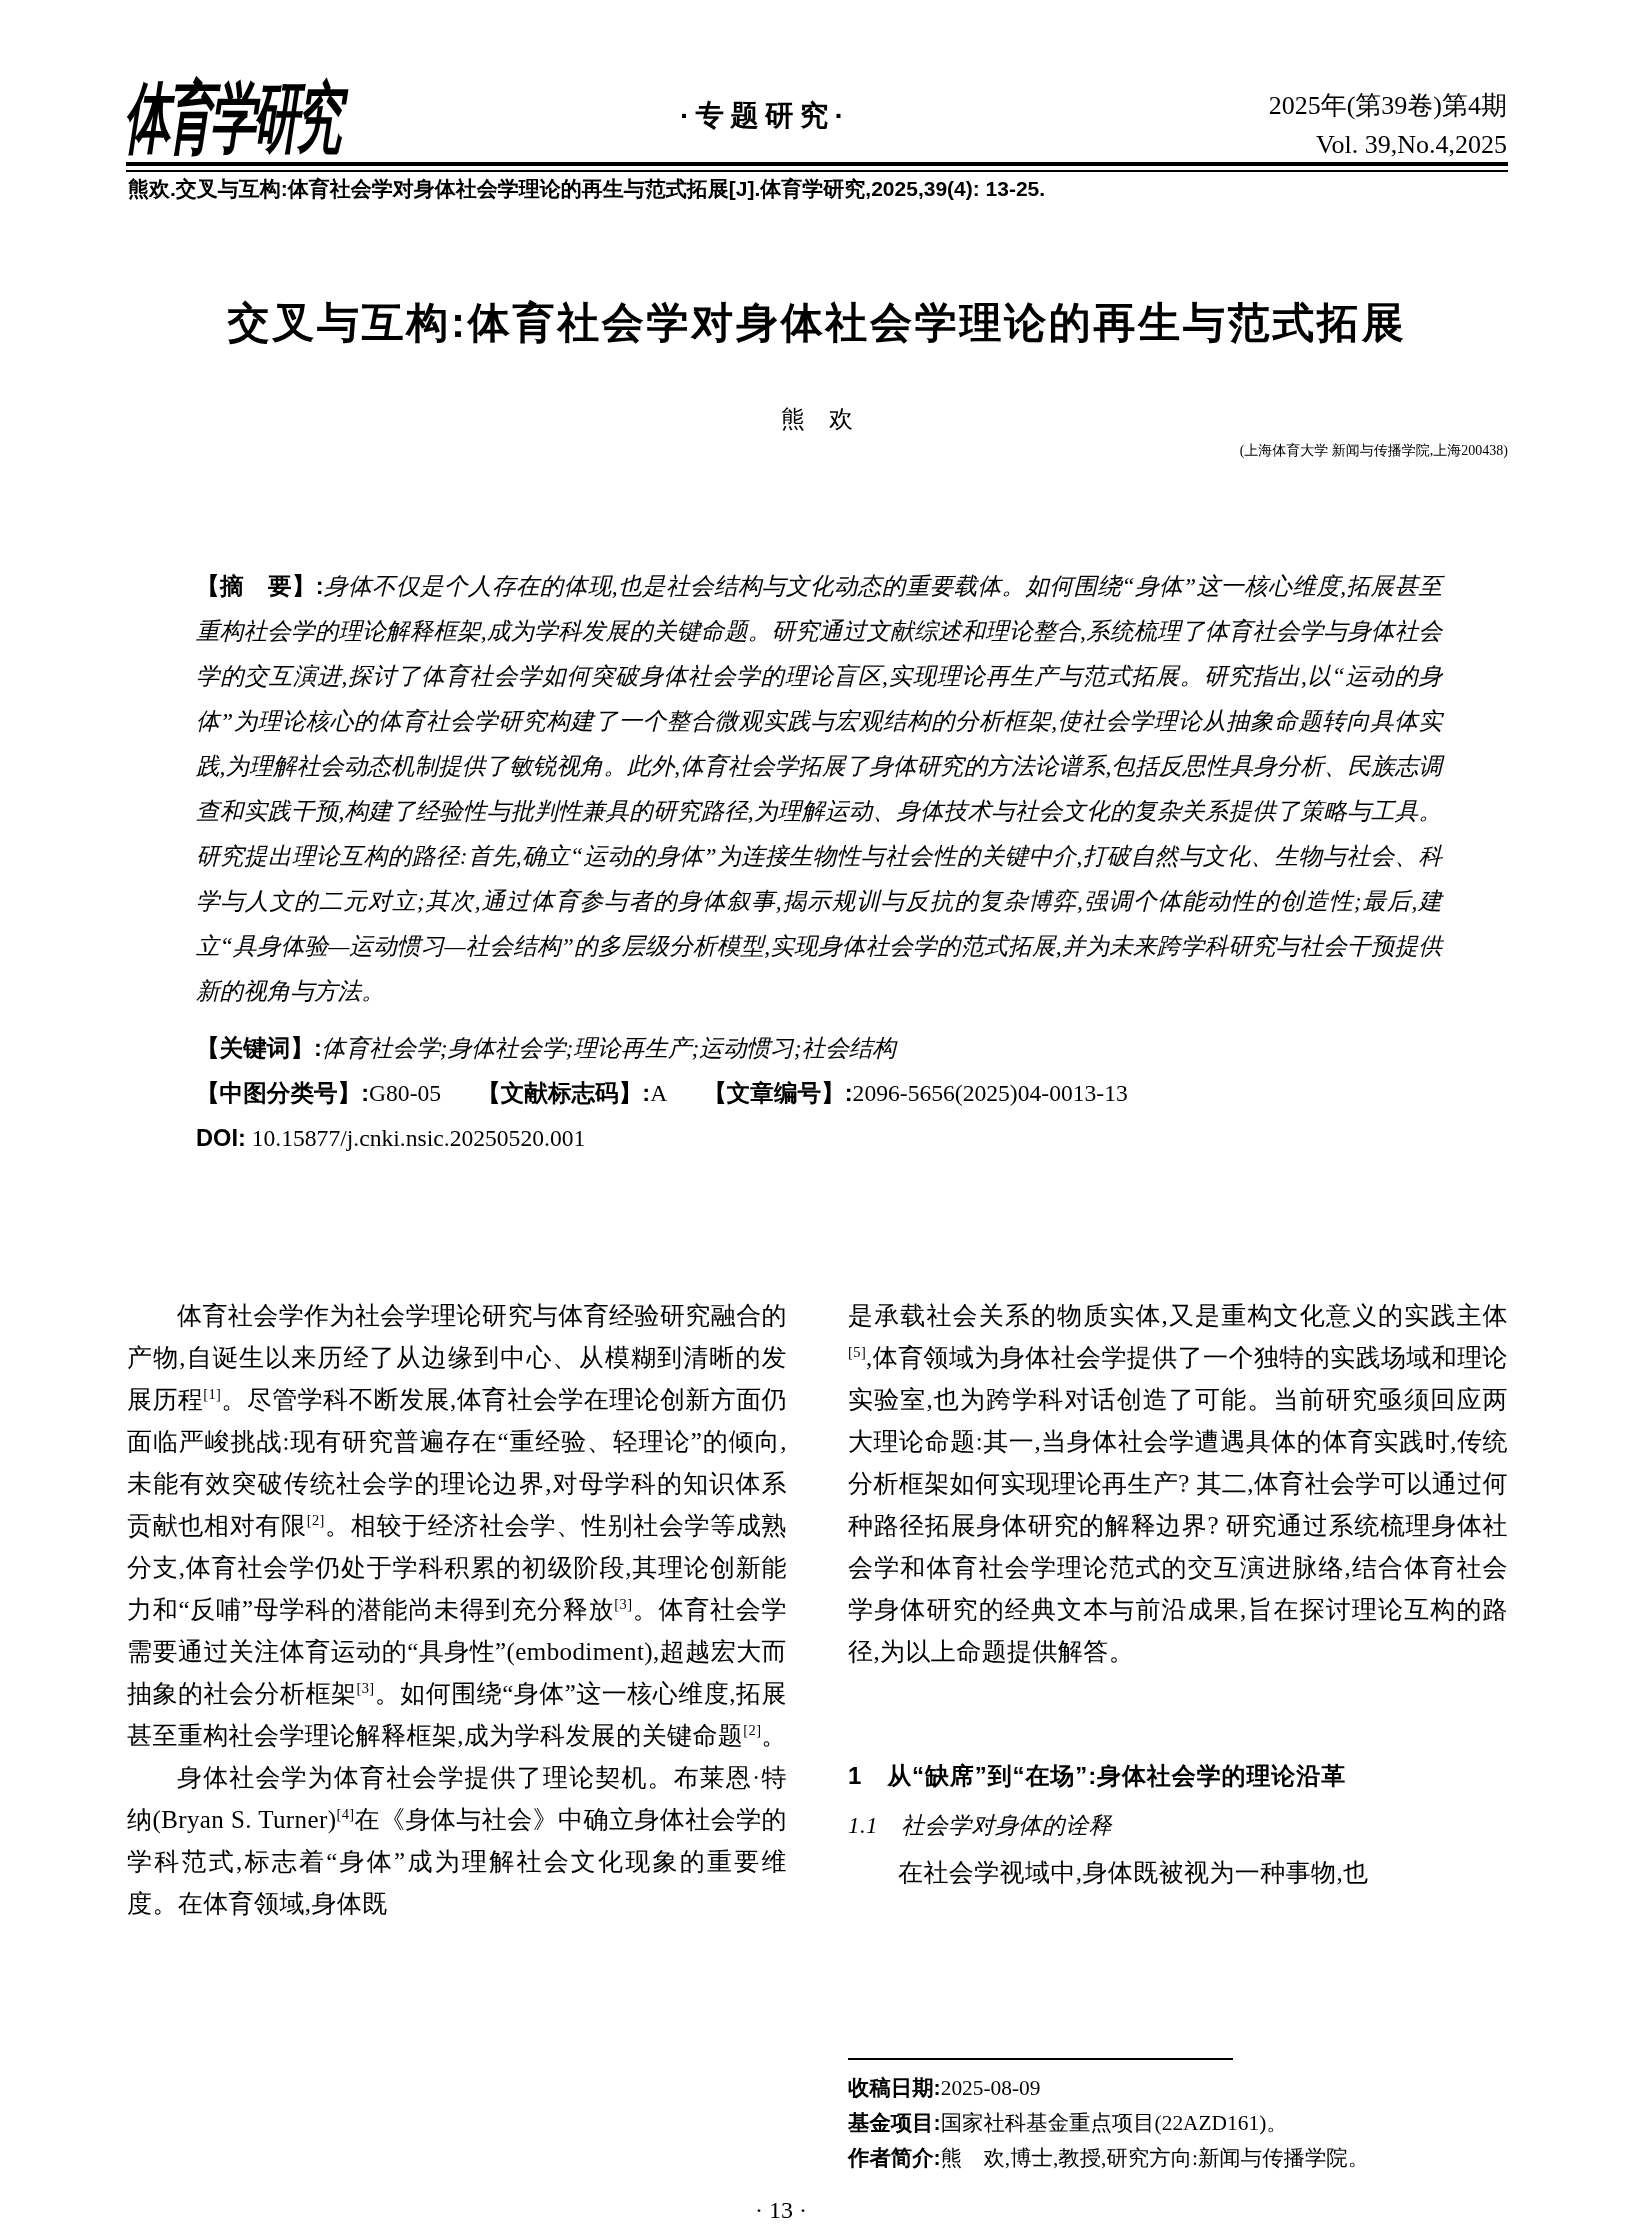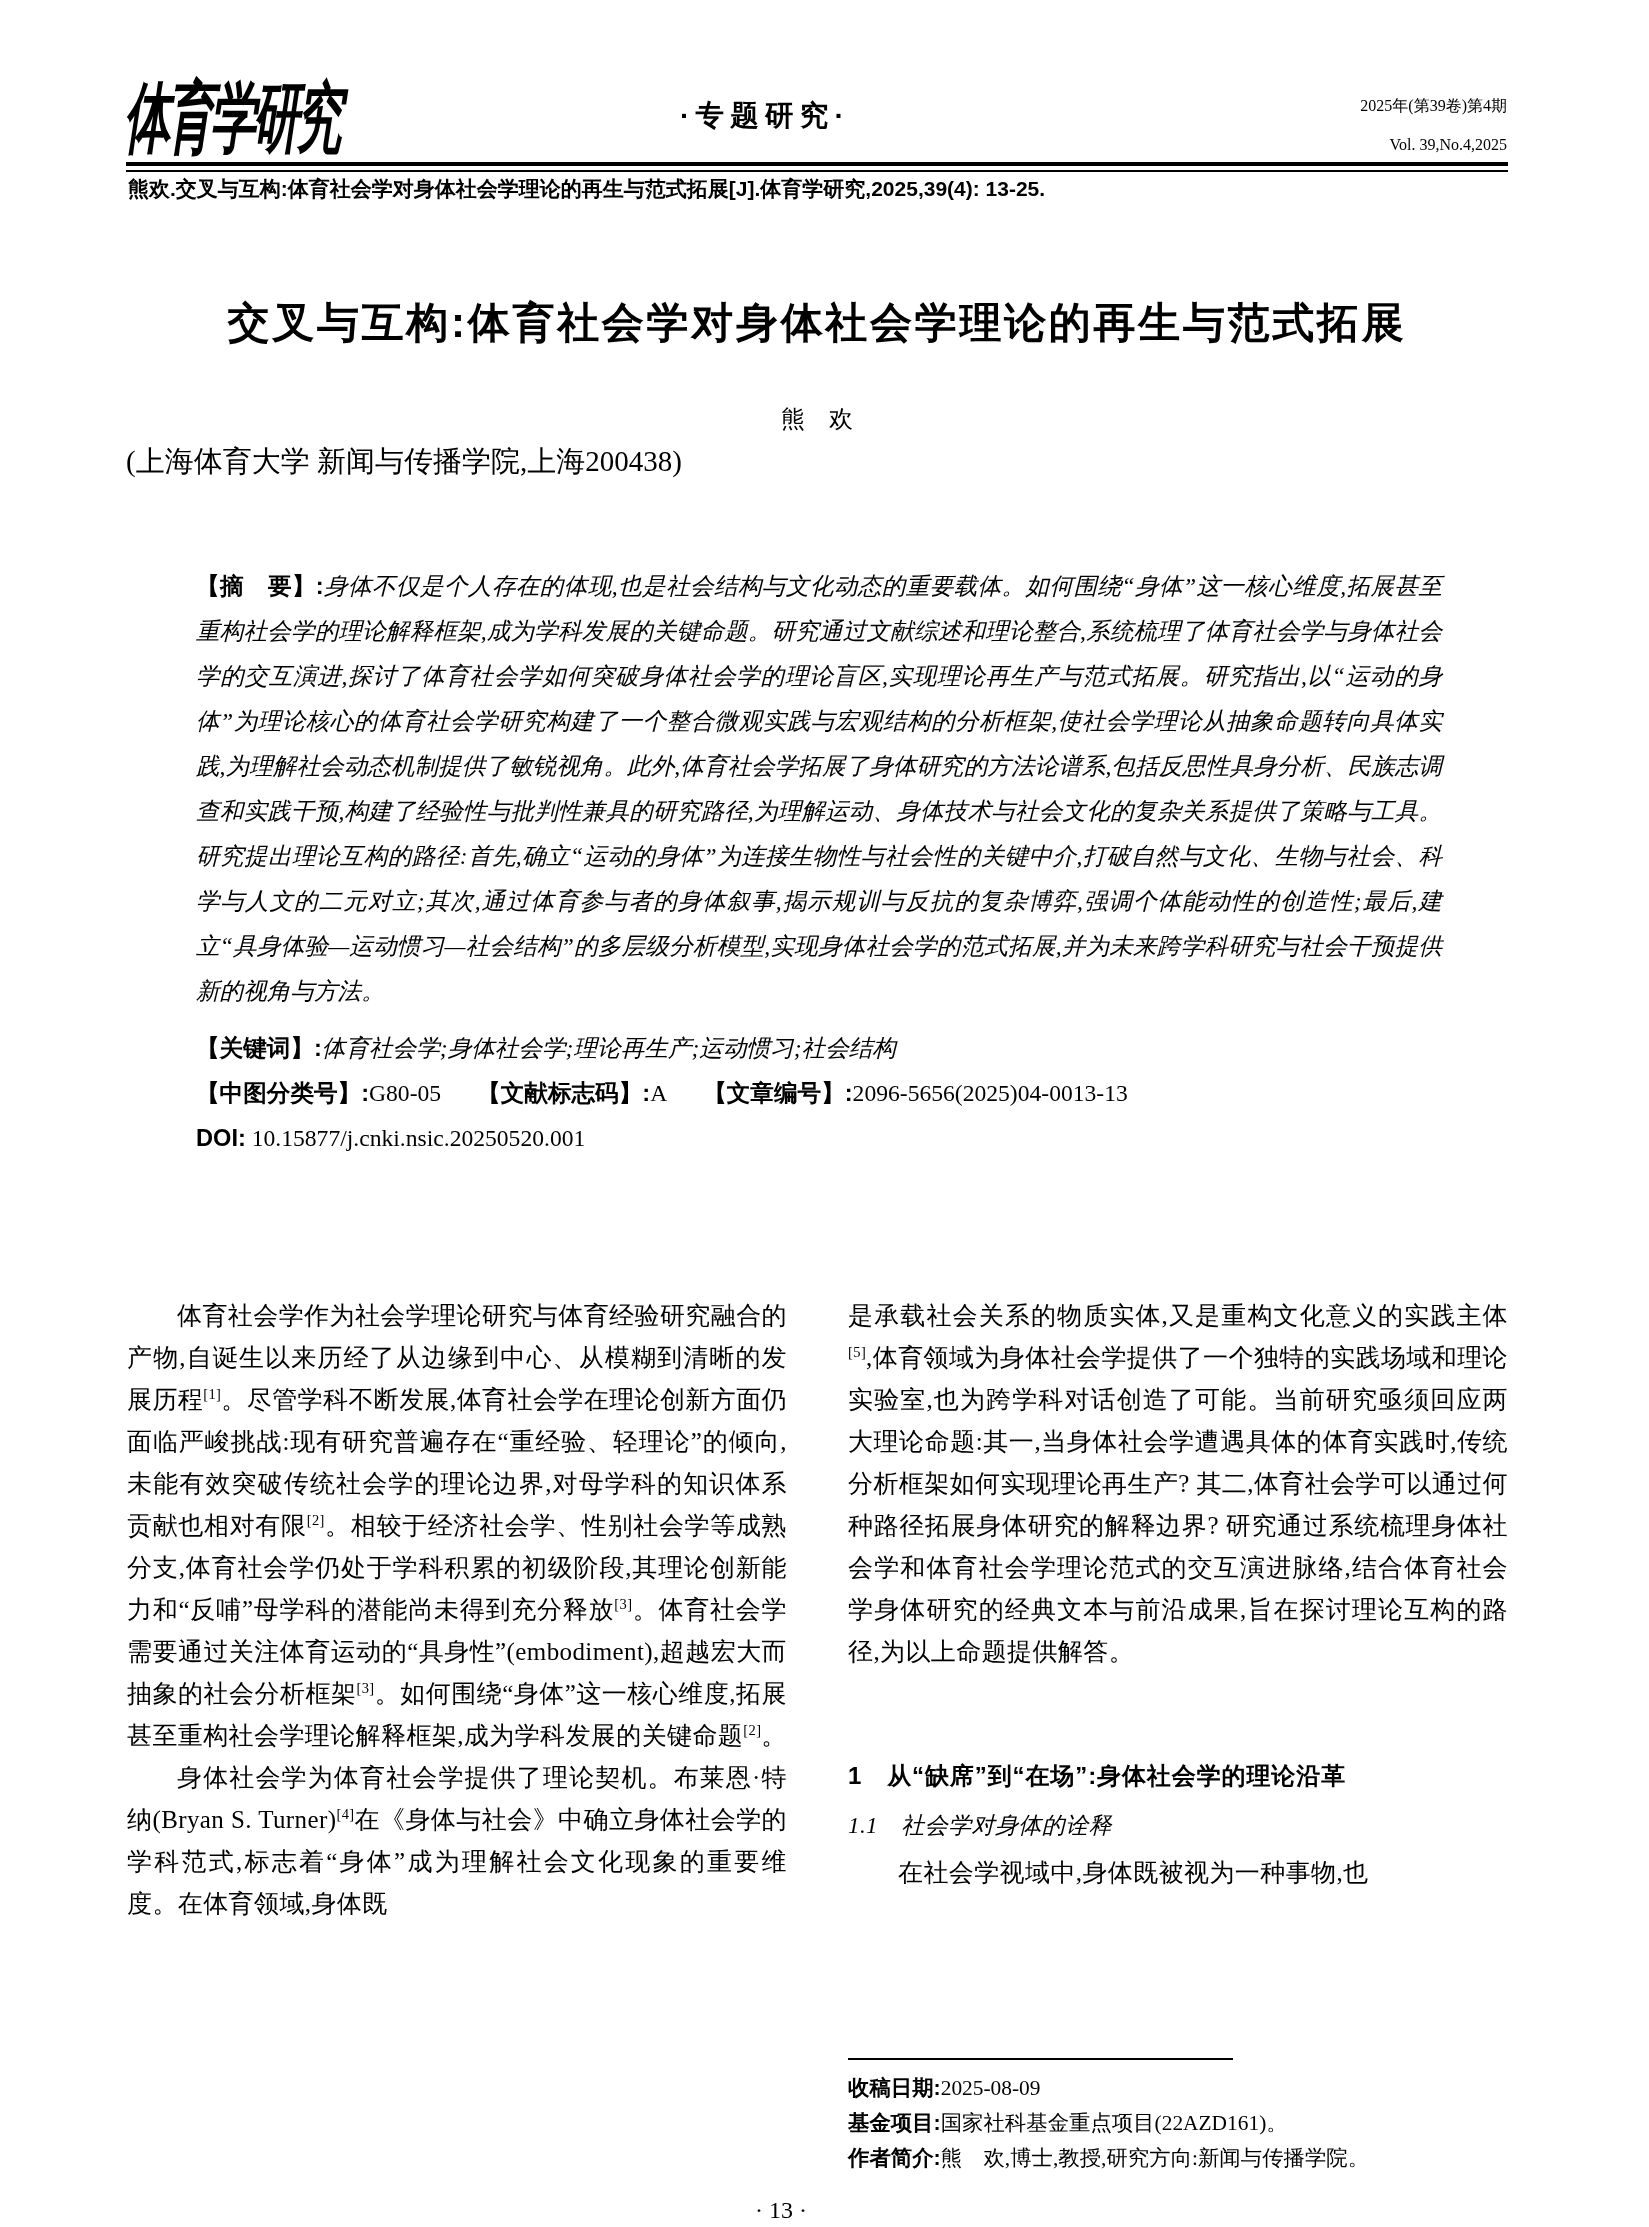--- a/index.html
+++ b/index.html
@@ -13,39 +13,39 @@
     font-family:"DejaVu Serif",serif; font-size:77px; font-weight:bold; font-style:italic;
     letter-spacing:-5.3px; transform:scaleX(0.60); transform-origin:left top; white-space:nowrap;
   }
   .section-label {
     position:absolute; left:0; top:97px; width:1466px; text-align:center;
     font-family:"Liberation Sans","DejaVu Sans",sans-serif; font-weight:600;
     font-size:28.5px; letter-spacing:6.2px; white-space:nowrap;margin-left:32px;
   }
   .issue-info {
     position:absolute; top:86px; right:143px; text-align:right;
-    font-size:16px; line-height:39px; white-space:nowrap;
+    font-size:26px; line-height:39px; white-space:nowrap;
   }
   .rule {
     position:absolute; left:126px; top:162px; width:1382px; height:4px;
     border-top:4.5px solid #000; border-bottom:2.2px solid #000;
   }
   .citation {
     position:absolute; left:128px; top:175px; width:1382px;
     font-family:"Liberation Sans","DejaVu Sans",sans-serif; font-weight:bold;
     font-size:21px; white-space:nowrap;
   }
   
   .title {
     position:absolute; left:126px; top:295px; width:1382px; margin:0; text-align:center;
     font-family:"Liberation Sans","DejaVu Sans",sans-serif; font-weight:bold;
     font-size:42px; letter-spacing:2.7px; white-space:nowrap;
   }
   .author   { position:absolute; left:126px; top:403px;  width:1382px; text-align:center; font-size:24px; }
-  .affil    { position:absolute; left:126px; top:442px;  width:1382px; text-align:left; font-size:29px; }
+  .affil    { position:absolute; left:126px; top:442px;  width:1382px; text-align:right; font-size:14px; }
   
   .meta { position:absolute; left:196px; top:564px; width:1246px; }
   .meta p { margin:0; font-size:23.6px; line-height:45px; text-align:justify; }
   .kai { font-style:italic; }
   .lbl {
     font-style:normal; font-weight:bold;
     font-family:"Liberation Sans","DejaVu Sans",sans-serif;
   }
   .kw  { margin-top:11.6px !important; }
   .pair { margin-right:36px; white-space:nowrap; }

